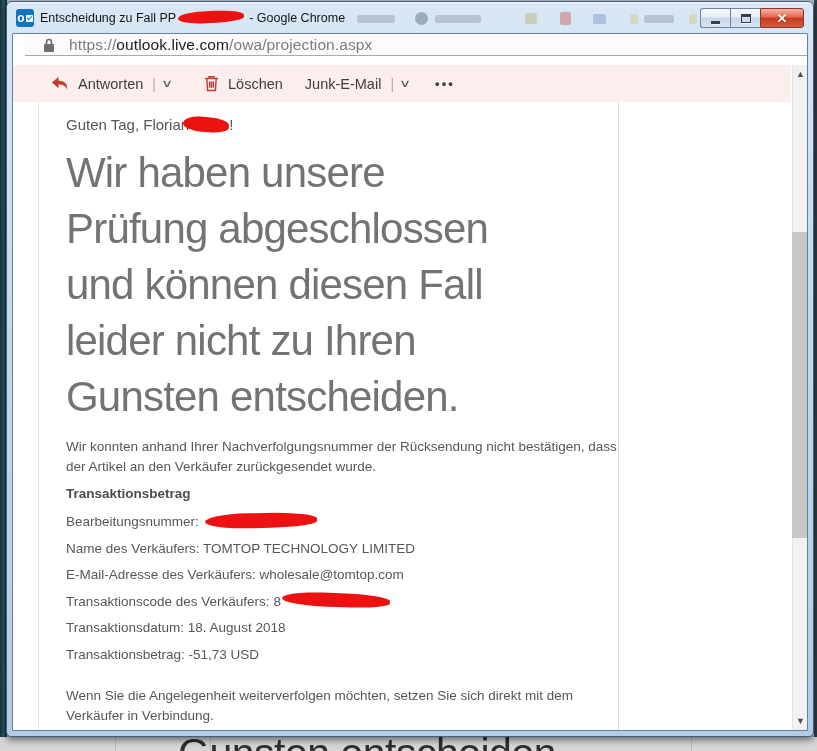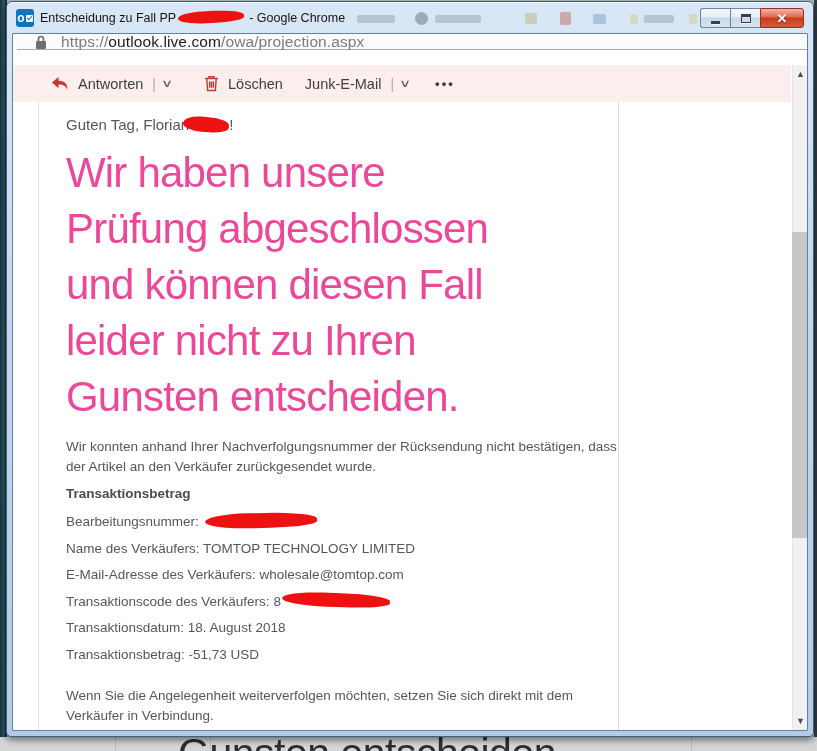--- a/index.html
+++ b/index.html
@@ -40,21 +40,21 @@
   .win-btn.close { width:44px; border:1px solid #8d3121; border-radius:0 3px 3px 0;
              background:linear-gradient(#f3b4a5 0%, #e2674e 45%, #c53a21 50%, #d55b3f 100%);
              color:#fff; font-size:13px; font-weight:bold; text-shadow:0 1px 1px rgba(0,0,0,.45); }
   .glyph-min { width:9px; height:3px; background:#34404e; margin-top:8px; box-shadow:0 1px 0 rgba(255,255,255,.7); }
   .glyph-max { width:10px; height:9px; border:1px solid #34404e; border-top:3px solid #34404e; background:transparent; box-shadow:0 1px 0 rgba(255,255,255,.6); }
 
   
   .client { position:absolute; left:5px; right:5px; top:31px; bottom:5px; background:#fff;
             border:1px solid #64809e; border-radius:1px; overflow:hidden; }
 
-  .urlbar { position:absolute; left:4px; right:0; top:0; height:16px; background:#fbfbfb;
+  .urlbar { position:absolute; left:12px; right:0; top:0; height:22px; background:#fbfbfb;
             border-bottom:1px solid #a9a9a9; display:flex; align-items:center; padding-left:18px; }
   .padlock { margin-right:14px; display:flex; }
   .url-text { font-size:15.5px; color:#7b7b7b; letter-spacing:.1px; }
   .url-text .host { color:#1c1c1c; }
 
   .toolbar { position:absolute; left:0; right:16px; top:31px; height:37px; background:#fbeeec;
              display:flex; align-items:center; padding-left:37px; font-size:14.5px; color:#3e3e3e; }
   .tb-item { display:flex; align-items:center; cursor:default; }
   .tb-item .ic { margin-right:9px; display:flex; }
   .tb-sep { color:#b9a9a7; margin:0 7px 0 9px; font-size:14px; }
@@ -62,21 +62,21 @@
   .tb-gap { width:33px; }
   .tb-more { color:#3e3e3e; font-size:13px; letter-spacing:2px; font-weight:bold; }
 
   
   .reading { position:absolute; left:0; right:16px; top:68px; bottom:0; background:#fff; overflow:hidden; }
   .pane-divider { position:absolute; left:25px; top:0; bottom:0; width:1px; background:#e2e2e2; }
   .body-divider { position:absolute; left:605px; top:0; bottom:0; width:1px; background:#d9d9d9; }
 
   .email-body { position:absolute; left:53px; top:0; width:552px; padding-top:13px; color:#545759; }
   .greeting { font-size:15px; line-height:20px; margin-bottom:10px; }
-  .heading { color:#ec4899; font-size:42px; line-height:56px; letter-spacing:-0.8px; margin:0 0 12px 0; font-weight:400; }
+  .heading { color:#737373; font-size:42px; line-height:56px; letter-spacing:-0.8px; margin:0 0 12px 0; font-weight:400; }
   .para { font-size:13.5px; line-height:19.5px; margin-bottom:9px; }
   .details-heading { font-size:13.5px; line-height:18px; font-weight:bold; color:#4a4d4f; margin:8px 0 9px 0; }
   .detail-row { font-size:13.5px; line-height:19.5px; margin-bottom:7px; white-space:nowrap; }
   .closing { margin-top:22px; }
 
   
   .scribble { display:inline-block; background:#ee1111; border-radius:45% 55% 50% 50% / 60% 55% 45% 60%; vertical-align:middle; }
   .scr-title { width:66px; height:12px; margin:0 5px 2px 2px; transform:rotate(-3deg); }
   .scr-greet { width:46px; height:15px; margin:0 0 3px -6px; transform:rotate(4deg); }
   .scr-a { width:112px; height:15px; margin:0 0 3px 2px; transform:rotate(-1.5deg); }

